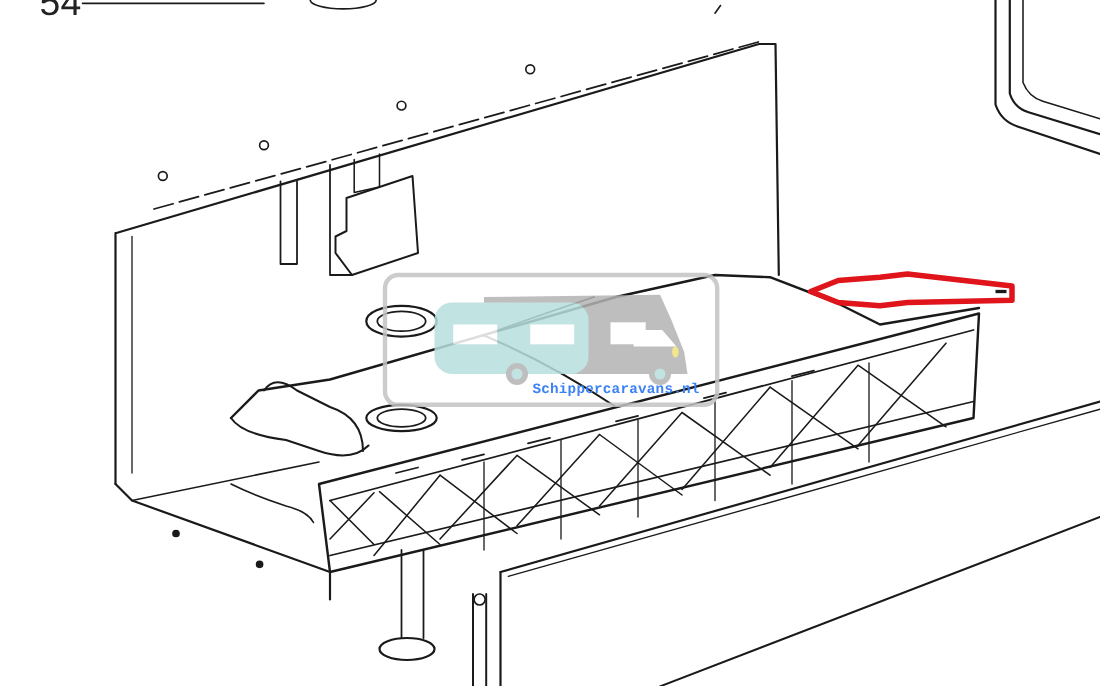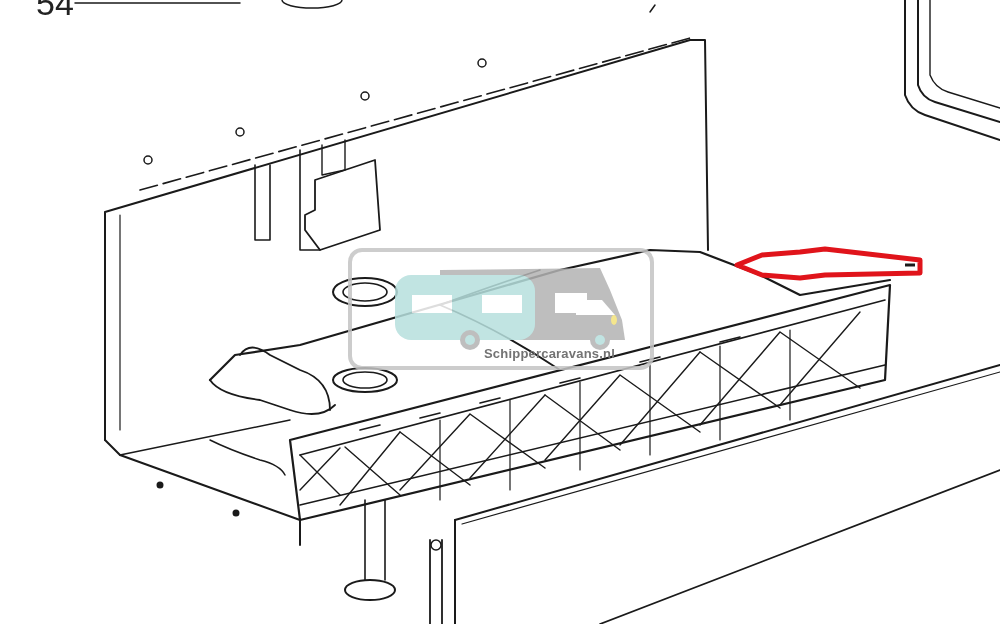--- a/index.html
+++ b/index.html
@@ -1,19 +1,19 @@
 <!DOCTYPE html>
 <html><head>
 <meta charset="utf-8">
 <style>
   html, body { margin:0; padding:0; background:#ffffff; }
   body { width:1000px; height:624px; position:relative; overflow:hidden; font-family:"Liberation Sans", sans-serif; }
   svg.drawing { position:absolute; left:0; top:0; }
   .part-label { position:absolute; left:36px; top:-16px; font-size:34px; color:#222; font-family:"Liberation Sans", sans-serif; }
-  .watermark-text { position:absolute; left:484px; top:346px; font-size:13px; font-weight:bold; color:#737373; font-family:Liberation Sans, sans-serif; letter-spacing:0.2px; }
+  .watermark-text { position:absolute; left:484px; top:346px; font-size:13px; font-weight:bold; color:#3b82f6; font-family:Liberation Mono, monospace; letter-spacing:0.2px; }
 </style>
 </head>
 <body>
 
 <div class="part-label">54</div>
 
 <svg class="drawing" width="1000" height="624" viewBox="0 0 1000 624">
   <g fill="none" stroke="#1a1a1a" stroke-width="2" stroke-linejoin="round" stroke-linecap="round">
 
     <line x1="75" y1="3" x2="240" y2="3" stroke-width="1.5"></line>

